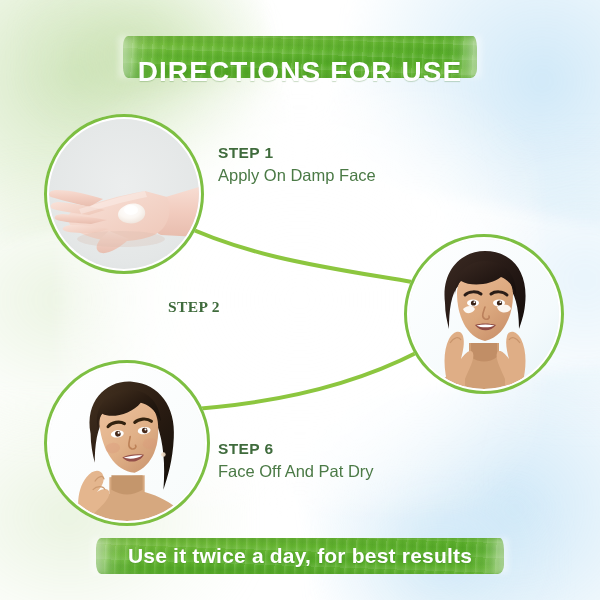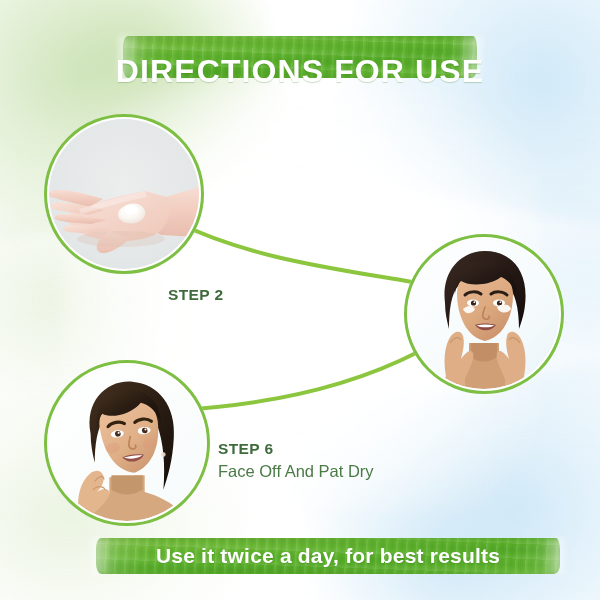--- a/index.html
+++ b/index.html
@@ -181,25 +181,25 @@
     font-weight: bold;
     letter-spacing: 0.6px;
     white-space: nowrap;
     text-shadow: 0 1px 1px rgba(45,110,25,0.25);
   }
 
   #header-banner {
     left: 123px; top: 36px;
     width: 354px; height: 42px;
   }
-  #header-banner .banner-text { font-size: 32px; letter-spacing: 1.1px; margin-top: 29px; }
+  #header-banner .banner-text { font-size: 28px; letter-spacing: 1.1px; margin-top: 29px; }
 
   #footer-banner {
     left: 96px; top: 538px;
-    width: 464px; height: 36px;
+    width: 408px; height: 36px;
   }
   #footer-banner .banner-text { font-size: 21px; font-weight: bold; letter-spacing: 0.2px; }
 
   
   .circle {
     position: absolute;
     border-radius: 50%;
     background: #ffffff;
     box-sizing: border-box;
   }
@@ -241,21 +241,21 @@
     line-height: 1.1;
   }
   .step-desc {
     color: #4b7a46;
     font-size: 16.5px;
     line-height: 1.34;
     margin: 0;
     font-weight: normal;
   }
   #step-1-block { left: 218px; top: 144px; width: 250px; }
-  #step-2-block { left: 168px; top: 286px; width: 250px; }
+  #step-2-block { left: 168px; top: 298px; width: 250px; font-family: Liberation Serif, serif; }
   #step-3-block { left: 218px; top: 440px; width: 250px; }
 </style>
 </head>
 <body>
 
 <div id="poster">
 
   <div class="bg-layer">
     <div class="wash-green-tl"></div>
     <div class="wash-green-tl2"></div>
@@ -333,20 +333,24 @@
           <path d="M 30 90 C 50 84, 76 76, 96 72 L 98 78 C 76 82, 50 90, 32 95 Z" fill="#ffffff" opacity="0.30"></path>
           <ellipse cx="72" cy="120" rx="44" ry="8" fill="#d9b9ab" opacity="0.28"></ellipse>
 
           <rect width="150" height="150" fill="none"></rect>
         </svg>
       </div>
     </div>
     <div class="circle-ring"></div>
   </div>
 
+  <div class="step-block" id="step-1-block">
+    <p class="step-label">STEP 1</p>
+    <p class="step-desc">Apply On Damp Face</p>
+  </div>
 
   <div class="circle" id="circle-2">
     <div class="circle-photo">
       <div class="photo-inner">
         <svg viewBox="0 0 150 150" width="100%" height="100%">
           <defs>
             <linearGradient id="faceSkin2" x1="20%" y1="0%" x2="80%" y2="100%">
               <stop offset="0%" stop-color="#e8b892"></stop>
               <stop offset="55%" stop-color="#dca97f"></stop>
               <stop offset="100%" stop-color="#c9906a"></stop>

